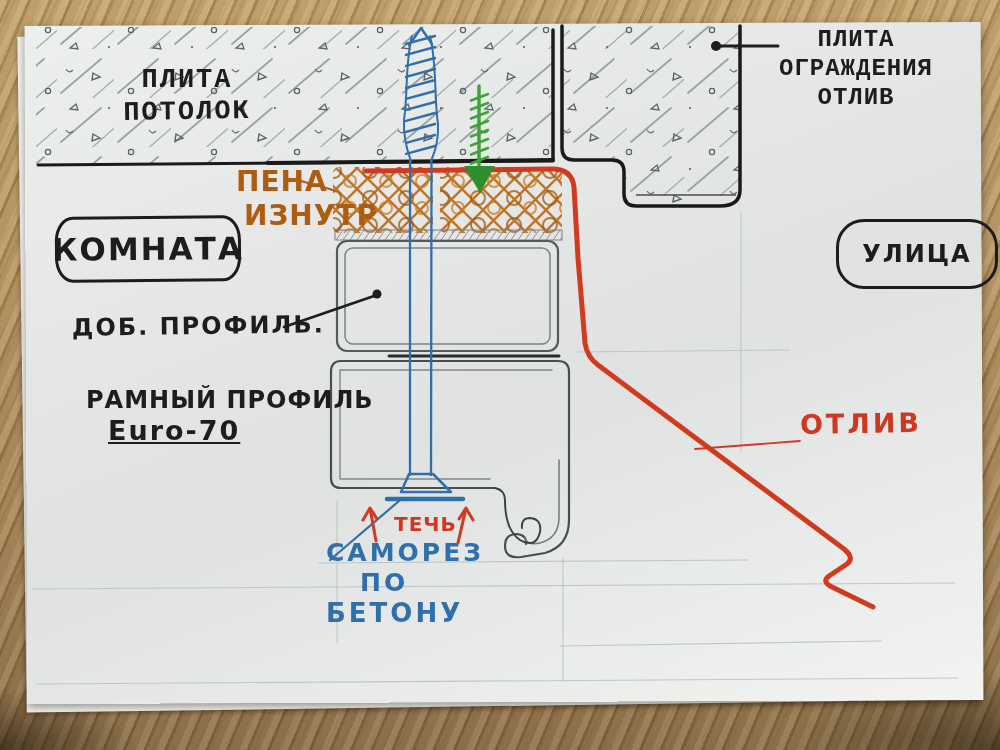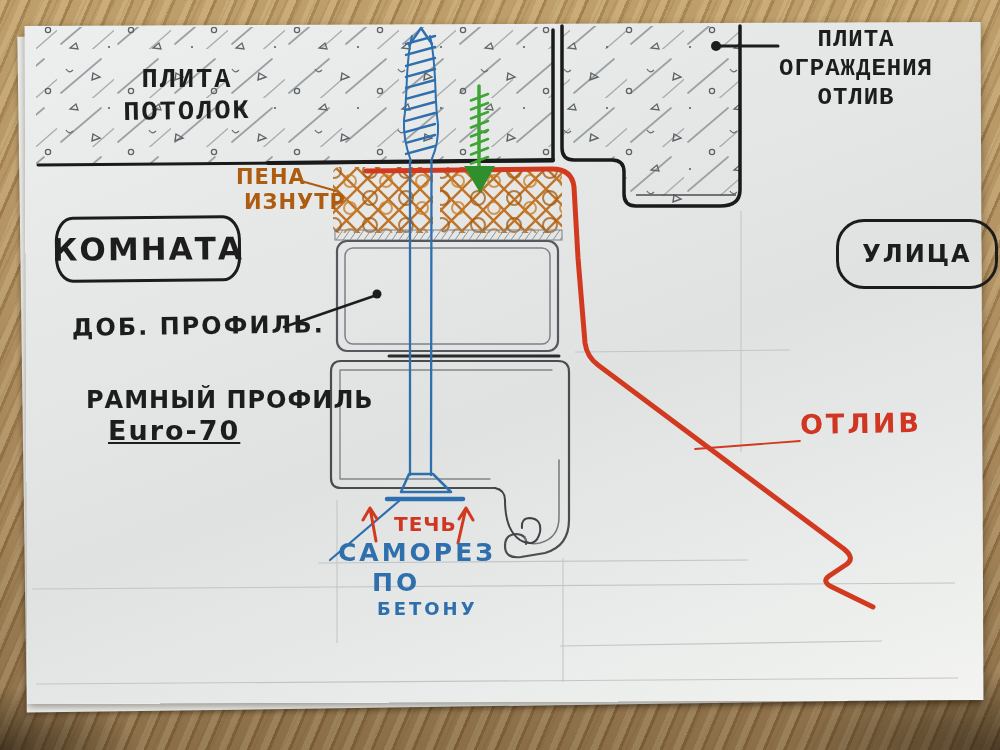--- a/index.html
+++ b/index.html
@@ -168,21 +168,21 @@
     <div>ПЛИТА</div>
     <div style="transform:rotate(-1deg);">ПОТОЛОК</div>
   </div>
 
   <div class="lbl center" style="left:758px;top:26px;width:196px;font-size:24px;letter-spacing:1px;">
     <div>ПЛИТА</div>
     <div>ОГРАЖДЕНИЯ</div>
     <div>ОТЛИВ</div>
   </div>
 
-  <div class="lbl c-orange" style="left:236px;top:165px;font-size:21px;letter-spacing:1px;">
+  <div class="lbl c-orange" style="left:236px;top:165px;font-size:28px;letter-spacing:1px;">
     <div>ПЕНА</div>
     <div style="margin-left:8px;">ИЗНУТР</div>
   </div>
 
   <div class="bubble" style="left:55px;top:216px;width:180px;height:60px;border-radius:18px/24px;font-size:31px;letter-spacing:2px;transform:rotate(-0.5deg);">
     <span>КОМНАТА</span>
   </div>
 
   <div class="bubble" style="left:836px;top:219px;width:156px;height:64px;border-radius:28px;font-size:24px;letter-spacing:2px;">
     <span>УЛИЦА</span>
@@ -192,18 +192,18 @@
 
   <div class="lbl" style="left:86px;top:386px;font-size:24px;letter-spacing:1px;">
     <div>РАМНЫЙ ПРОФИЛЬ</div>
     <div style="margin-left:22px;font-size:27px;letter-spacing:2px;text-decoration:underline;">Euro-70</div>
   </div>
 
   <div class="lbl c-red" style="left:800px;top:408px;font-size:27px;letter-spacing:3px;transform:rotate(-1deg);">ОТЛИВ</div>
 
   <div class="lbl c-red" style="left:394px;top:512px;font-size:20px;letter-spacing:1px;">ТЕЧЬ</div>
 
-  <div class="lbl c-blue" style="left:338px;top:538px;font-size:25px;letter-spacing:3px;">
+  <div class="lbl c-blue" style="left:326px;top:538px;font-size:25px;letter-spacing:3px;">
     <div>САМОРЕЗ</div>
     <div style="margin-left:34px;">ПО</div>
-    <div style="font-size:18px;margin-left:39px;">БЕТОНУ</div>
+    <div style="font-size:26px;">БЕТОНУ</div>
   </div>
 </div>
 
 </body></html>

